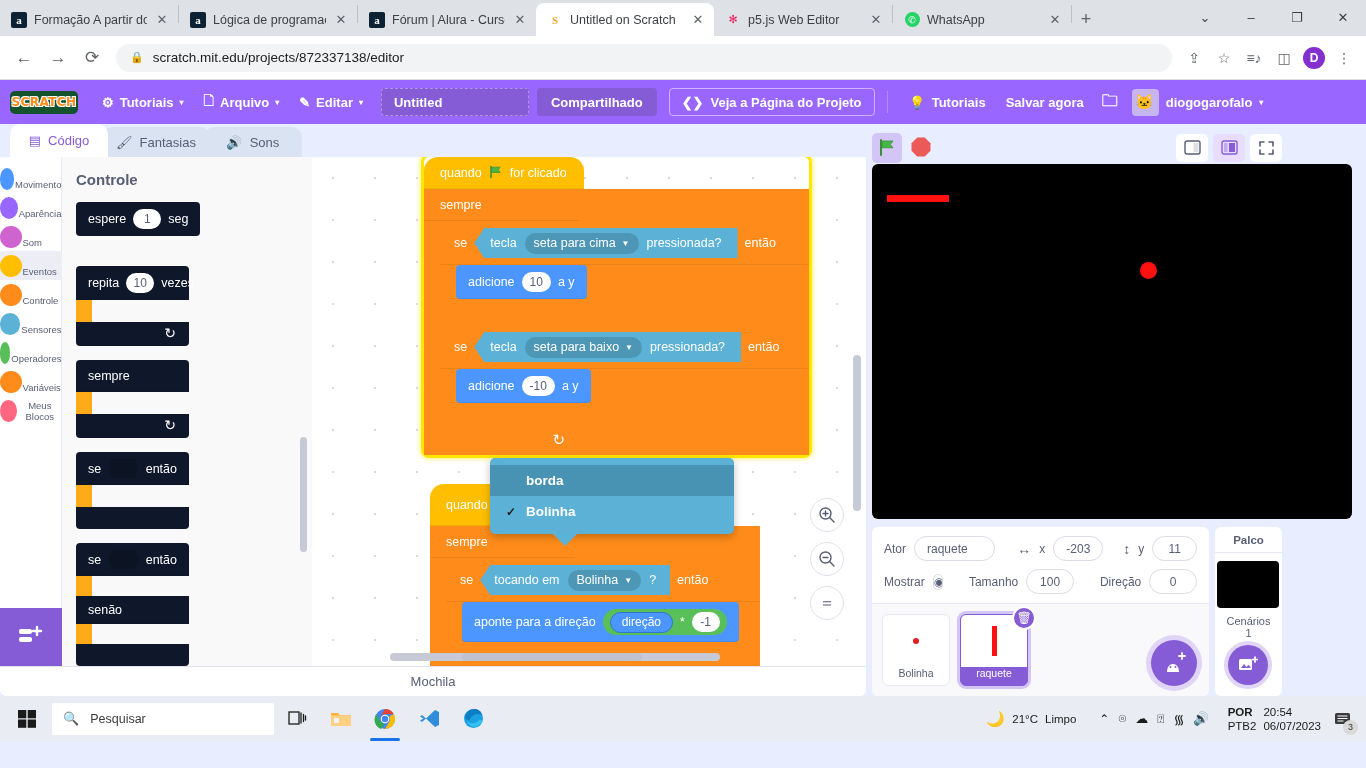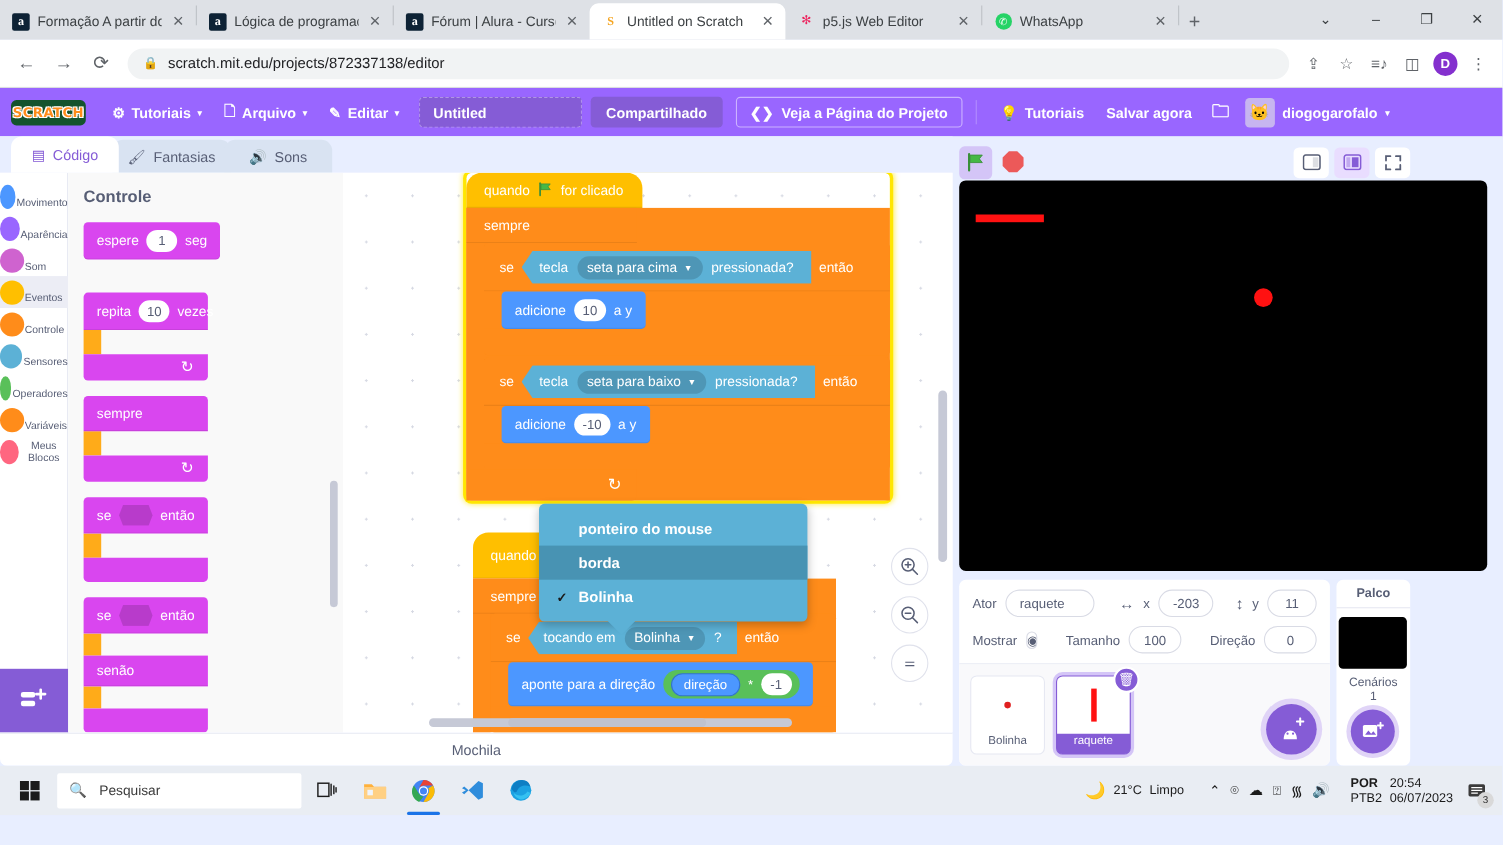--- a/index.html
+++ b/index.html
@@ -100,21 +100,21 @@
   }
 
   
   .palette { width:250px; background:#f9f9f9; position:relative; overflow:hidden; }
   .palette-inner { padding:14px 0 0 14px; }
   .pal-head { font-size:15px; color:#575e75; font-weight:bold; margin-bottom:14px;}
   .pal-scroll { position:absolute; right:5px; top:280px; width:7px; height:115px; background:#c6c9d6; border-radius:4px;}
 
   
   .blk { position:relative; font-size:12.5px; color:#fff; }
-  .ctrl { background:#d946ef; }
+  .ctrl { background:#0f172a; }
   .motion { background:#4c97ff; }
   .event { background:#ffbf00; }
   .stack {
     border-radius:4px; padding:7px 12px; display:inline-flex; align-items:center; gap:7px;
     min-height:32px; box-shadow: inset 0 -1px 0 rgba(0,0,0,.08);
   }
   .numfield { background:#fff; color:#575e75; border-radius:12px; min-width:28px; height:20px; display:inline-flex;align-items:center;justify-content:center;padding:0 8px; font-size:12px;}
   .dropfield { background:rgba(0,0,0,.15); color:#fff; border-radius:12px; height:21px; display:inline-flex;align-items:center;gap:6px;padding:0 9px;font-size:12.5px;}
   .hexslot { width:42px;height:19px; background:rgba(0,0,0,.15); clip-path: polygon(12% 0,88% 0,100% 50%,88% 100%,12% 100%,0 50%); }
 
@@ -556,24 +556,20 @@
                   </div>
                   <div style="height:24px;background:#ff8c1a;border-radius:0 0 4px 4px;"></div>
                 </div>
               </div>
             </div>
             
           </div>
         </div>
 
         <div class="dropmenu" style="left:178px; top:301px;">
-          <div class="opt">
-            <span class="chk empty">✓</span>
-            <span>ponteiro do mouse</span>
-          </div>
           <div class="opt hl">
             <span class="chk empty">✓</span>
             <span>borda</span>
           </div>
           <div class="opt">
             <span class="chk">✓</span>
             <span>Bolinha</span>
           </div>
           <div class="drop-arrow"></div>
         </div>

